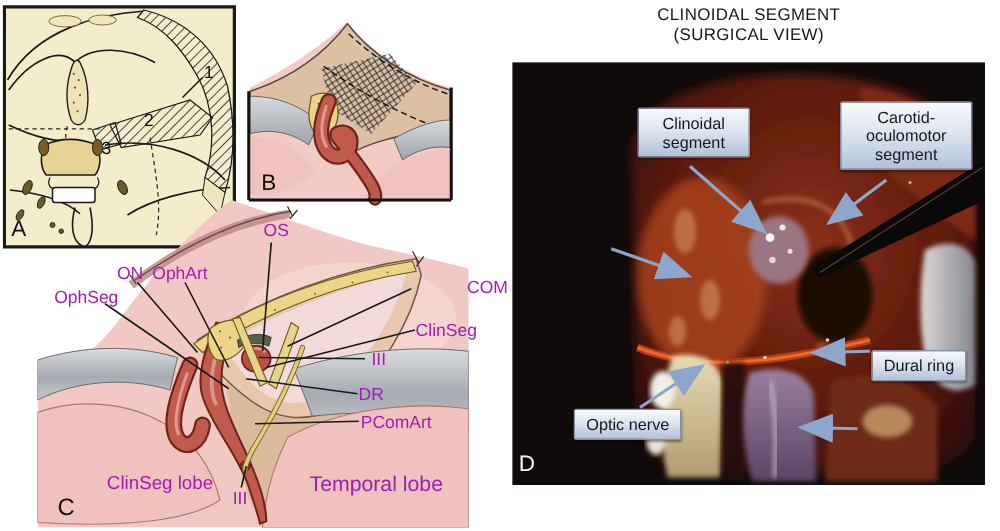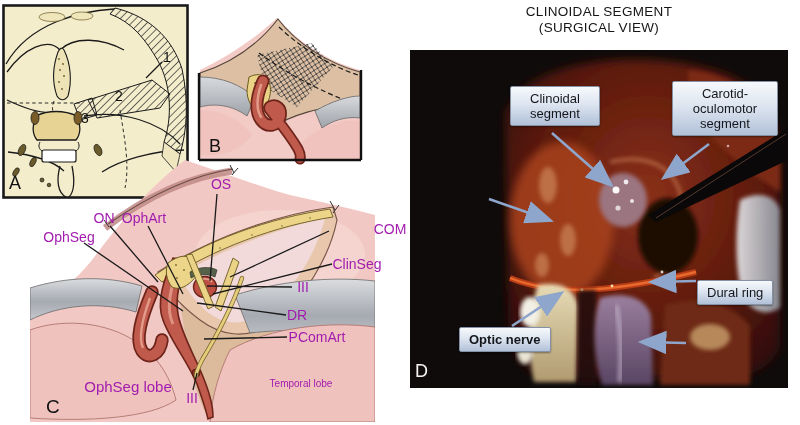--- a/index.html
+++ b/index.html
@@ -309,27 +309,27 @@
 
   <div class="lblC" style="left:221px;top:176px;">OS</div>
   <div class="lblC" style="left:104px;top:210px;">ON</div>
   <div class="lblC" style="left:144px;top:210px;">OphArt</div>
   <div class="lblC" style="left:69px;top:229px;text-align:center;">OphSeg</div>
   <div class="lblC" style="left:350px;top:221px;margin-left:40px;">COM</div>
   <div class="lblC" style="left:357px;top:256px;">ClinSeg</div>
   <div class="lblC" style="left:303px;top:279px;">III</div>
   <div class="lblC" style="left:297px;top:307px;">DR</div>
   <div class="lblC" style="left:317px;top:329px;">PComArt</div>
-  <div class="lblC" style="left:128px;top:378px;font-size:15px;">OphSeg lobe</div>
+  <div class="lblC" style="left:128px;top:378px;font-size:15px;">ClinSeg lobe</div>
   <div class="lblC" style="left:192px;top:390px;">III</div>
-  <div class="lblC" style="left:301px;top:378px;font-size:10px;">Temporal lobe</div>
+  <div class="lblC" style="left:301px;top:378px;font-size:17px;">Temporal lobe</div>
 
   <div class="d-title">
     <div>CLINOIDAL SEGMENT</div>
     <div>(SURGICAL VIEW)</div>
   </div>
 
   <div class="callout" style="left:510px;top:86px;width:78px;">Clinoidal segment</div>
   <div class="callout" style="left:672px;top:81px;width:94px;">Carotid-oculomotor segment</div>
   <div class="callout nowrap" style="left:697px;top:280px;">Dural ring</div>
-  <div class="callout nowrap" style="left:459px;top:327px;font-weight:bold;">Optic nerve</div>
+  <div class="callout nowrap" style="left:459px;top:327px;">Optic nerve</div>
 
 </div>
 
 </body></html>

